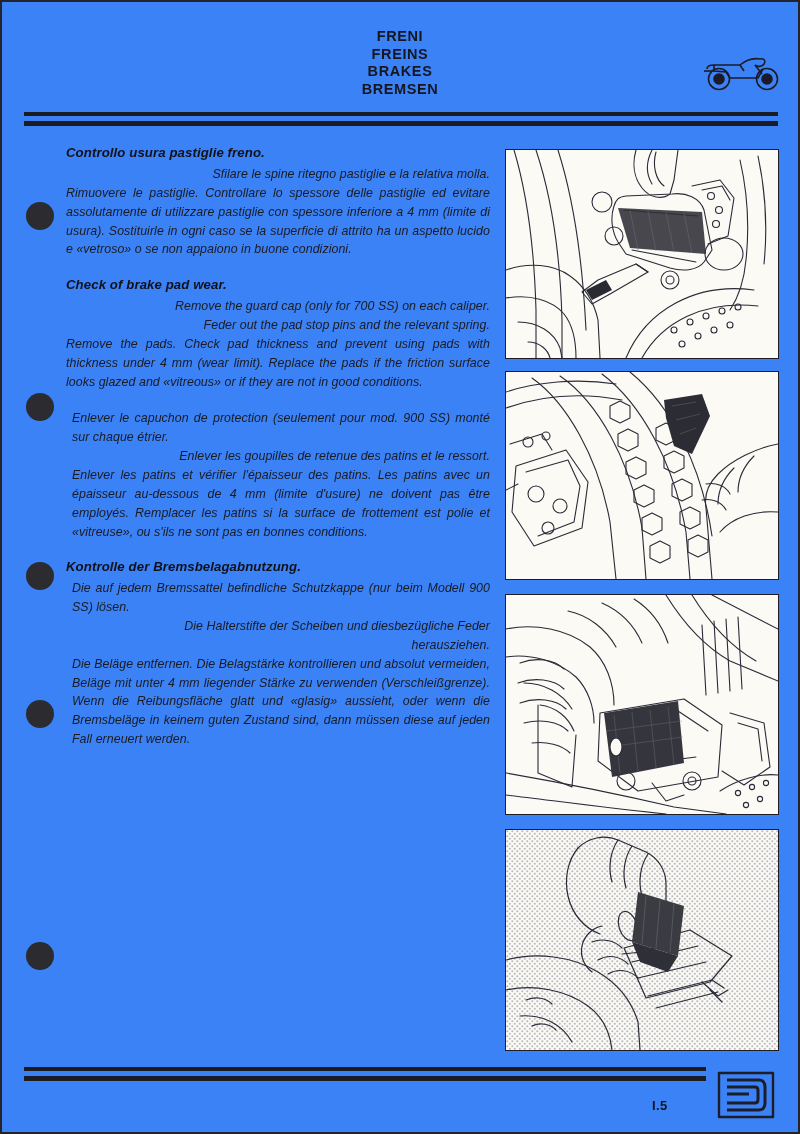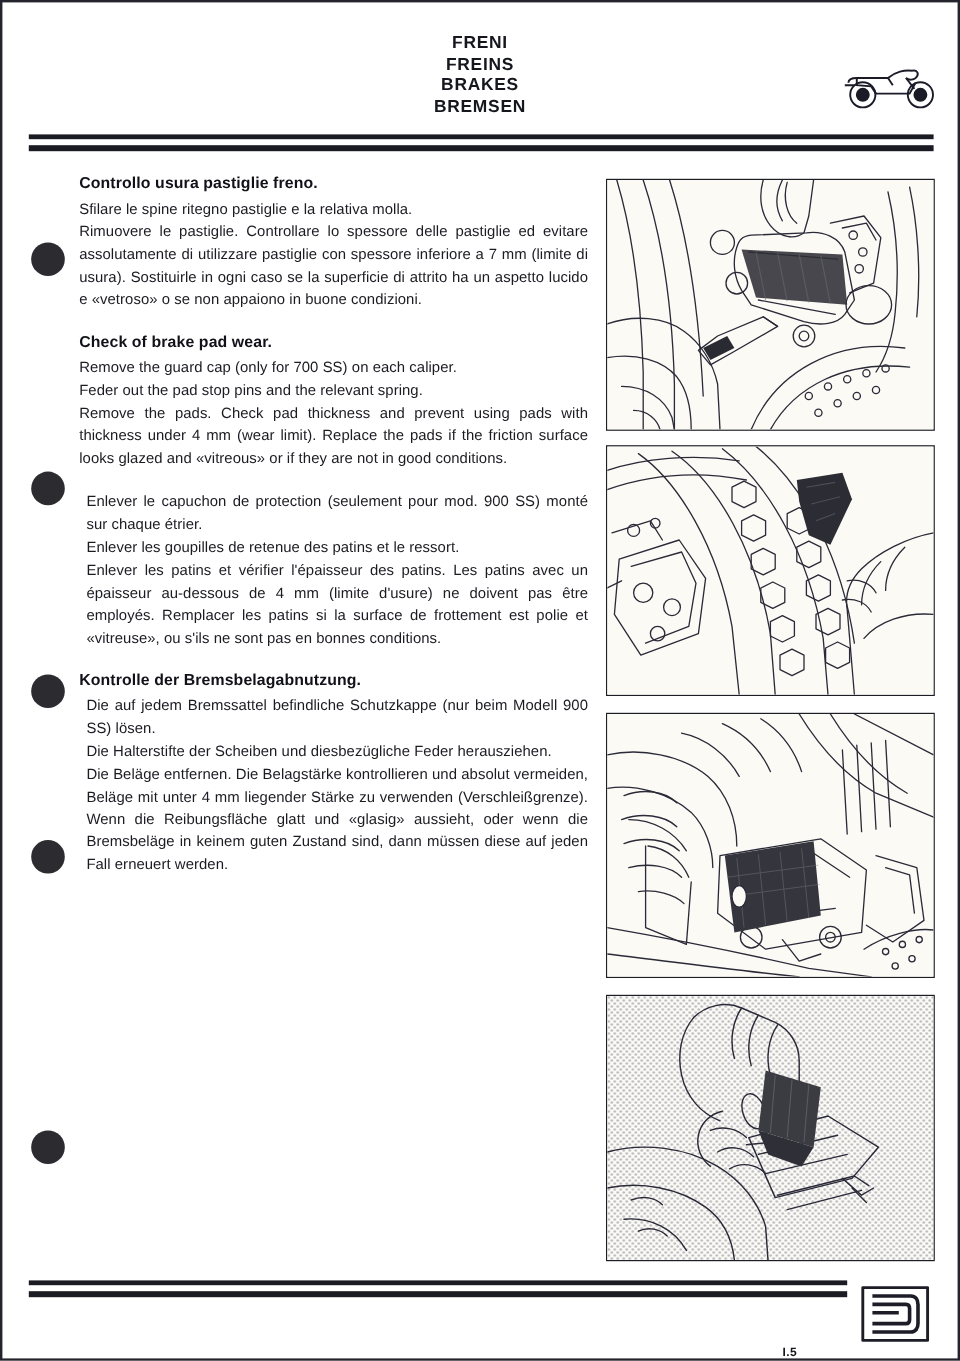--- a/index.html
+++ b/index.html
@@ -4,21 +4,21 @@
 <style>
   html, body {
     margin: 0;
     padding: 0;
     background: #6e6e6e;
   }
   .page {
     position: relative;
     width: 800px;
     height: 1134px;
-    background: #ffffff;
+    background: #3b82f6;
     box-sizing: border-box;
     border: 2px solid #24242c;
     overflow: hidden;
     font-family: "Liberation Sans", sans-serif;
     color: #15151c;
   }
 
   
   .header-titles {
     position: absolute;
@@ -88,37 +88,37 @@
   .punch.p4 { top: 698px; }
   .punch.p5 { top: 940px; }
 
   
   .text-col {
     position: absolute;
     left: 64px;
     top: 143px;
     width: 424px;
   }
-  .sec { margin-bottom: 18px; }
+  .sec { margin-bottom: 18px; font-style: italic; }
   .sec h2 {
     margin: 0 0 5px 0;
     font-size: 13.2px;
     font-weight: bold;
     letter-spacing: 0.1px;
     color: #111119;
   }
   .sec p {
     margin: 0;
     font-size: 12.4px;
     line-height: 1.52;
     text-align: justify;
     color: #1b1b22;
     letter-spacing: 0.05px;
   }
-  .sec p.nojust { text-align: left; }
+  .sec p.nojust { text-align: right; margin-left: 36px; }
   .sec .indent { padding-left: 6px; }
 
   
   .fig {
     position: absolute;
     left: 503px;
     width: 272px;
     background: #fbfaf5;
     border: 1.5px solid #1d1d26;
     overflow: hidden;
@@ -126,22 +126,22 @@
   .fig.f1 { top: 147px;  height: 208px; }
   .fig.f2 { top: 369px;  height: 207px; }
   .fig.f3 { top: 592px;  height: 219px; }
   .fig.f4 { top: 827px;  height: 220px; }
   .fig svg { display: block; width: 100%; height: 100%; }
 
   
   .page-num {
     position: absolute;
     left: 650px;
-    top: 1120px;
-    font-size: 10px;
+    top: 1096px;
+    font-size: 13px;
     font-weight: bold;
     letter-spacing: 0.4px;
     color: #15151c;
   }
   .brand-logo {
     position: absolute;
     left: 713px;
     top: 1068px;
     width: 62px;
     height: 50px;
@@ -184,21 +184,21 @@
   <div class="punch p2"></div>
   <div class="punch p3"></div>
   <div class="punch p4"></div>
   <div class="punch p5"></div>
 
   <div class="text-col">
 
     <div class="sec">
       <h2>Controllo usura pastiglie freno.</h2>
       <p class="nojust">Sfilare le spine ritegno pastiglie e la relativa molla.</p>
-      <p>Rimuovere le pastiglie. Controllare lo spessore delle pastiglie ed evitare assolutamente di utilizzare pastiglie con spessore inferiore a 7 mm (limite di usura). Sostituirle in ogni caso se la superficie di attrito ha un aspetto lucido e «vetroso» o se non appaiono in buone condizioni.</p>
+      <p>Rimuovere le pastiglie. Controllare lo spessore delle pastiglie ed evitare assolutamente di utilizzare pastiglie con spessore inferiore a 4 mm (limite di usura). Sostituirle in ogni caso se la superficie di attrito ha un aspetto lucido e «vetroso» o se non appaiono in buone condizioni.</p>
     </div>
 
     <div class="sec">
       <h2>Check of brake pad wear.</h2>
       <p class="nojust">Remove the guard cap (only for 700 SS) on each caliper.</p>
       <p class="nojust">Feder out the pad stop pins and the relevant spring.</p>
       <p>Remove the pads. Check pad thickness and prevent using pads with thickness under 4 mm (wear limit). Replace the pads if the friction surface looks glazed and «vitreous» or if they are not in good conditions.</p>
     </div>
 
     <div class="sec">

